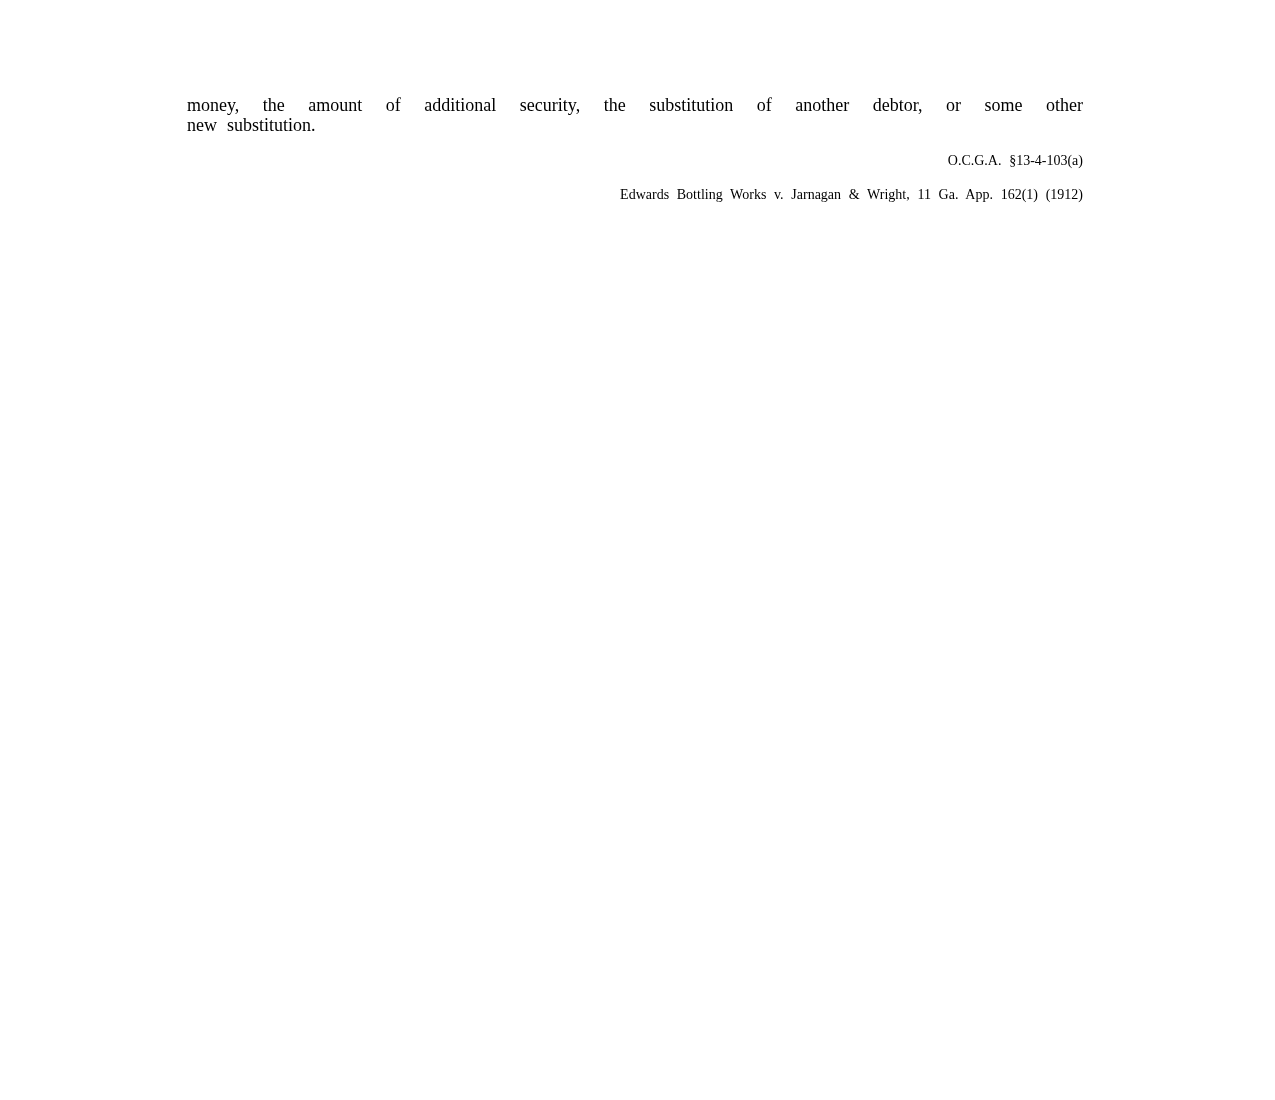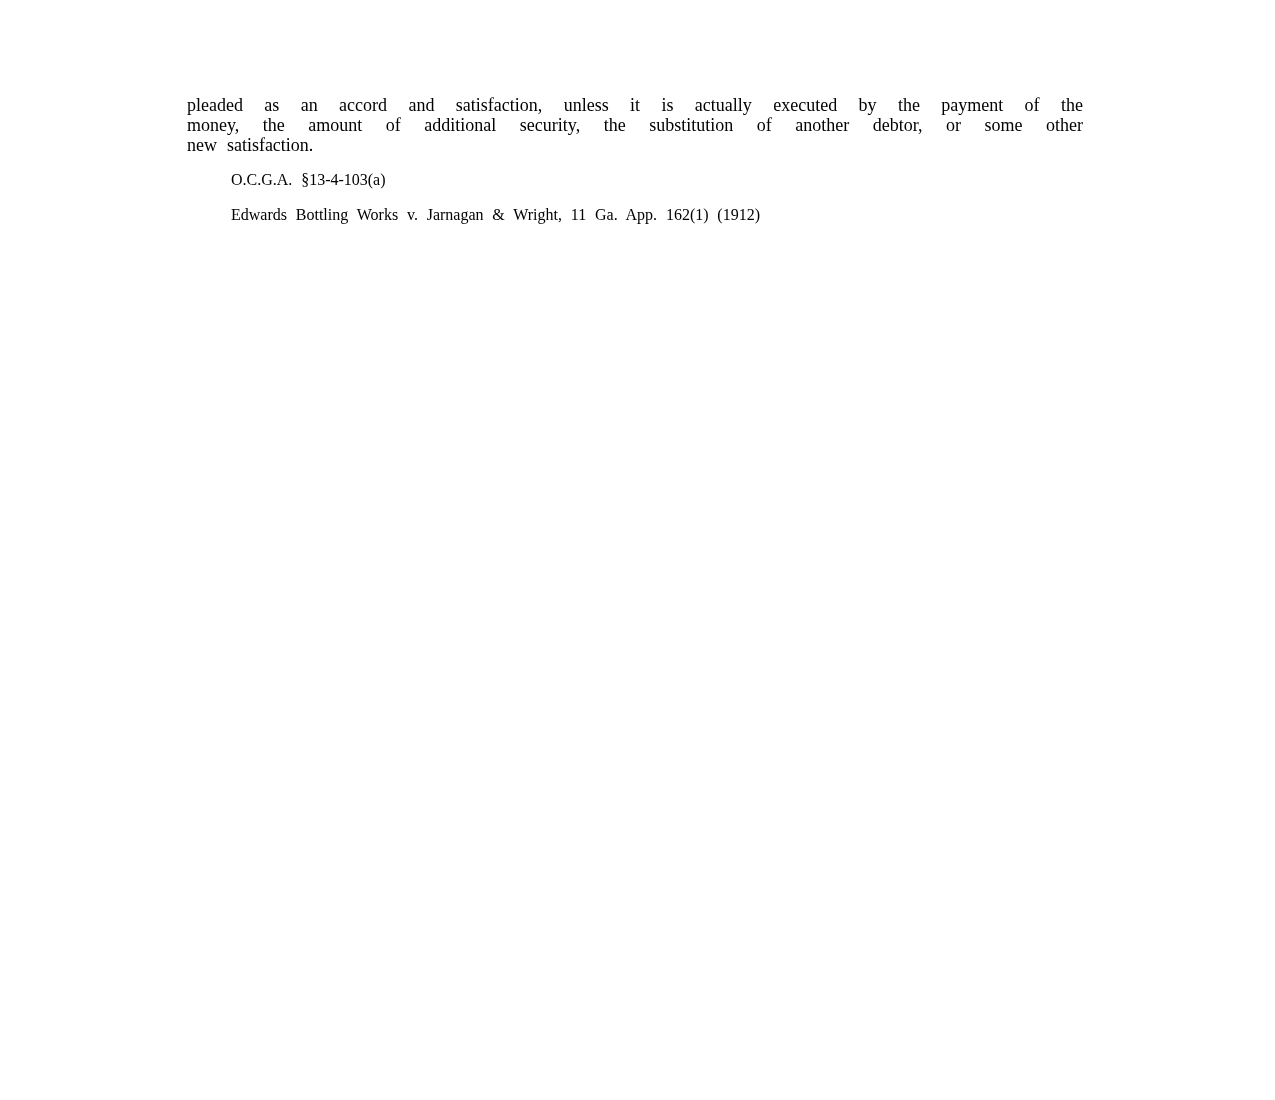--- a/index.html
+++ b/index.html
@@ -42,37 +42,36 @@
   }
   .para-line.first {
     text-indent: 76px;
   }
   .para-line.last {
     text-align: left;
     text-align-last: left;
   }
   .citation {
     margin: 15px 0 0 44px;
-    font-size: 16px;
+    font-size: 14px;
     line-height: 19.8px;
     word-spacing: 0.3em;
-    text-align: left;
+    text-align: right;
   }
 </style>
 </head>
 <body>
 
 <div class="page">
   <div class="doc">
 
 
     <div class="para">
-      <div class="para-line">pleaded as an accord and satisfaction, unless it is actually executed by the payment of the</div>
       <div class="para-line">money, the amount of additional security, the substitution of another debtor, or some other</div>
-      <div class="para-line last">new satisfaction.</div>
+      <div class="para-line last">new substitution.</div>
     </div>
 
     <p class="citation">O.C.G.A. §13-4-103(a)</p>
 
     <p class="citation">Edwards Bottling Works v. Jarnagan &amp; Wright, 11 Ga. App. 162(1) (1912)</p>
 
 
   </div>
 </div>
 

